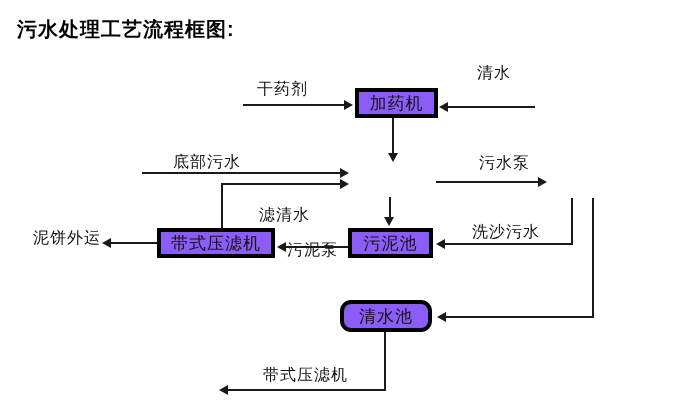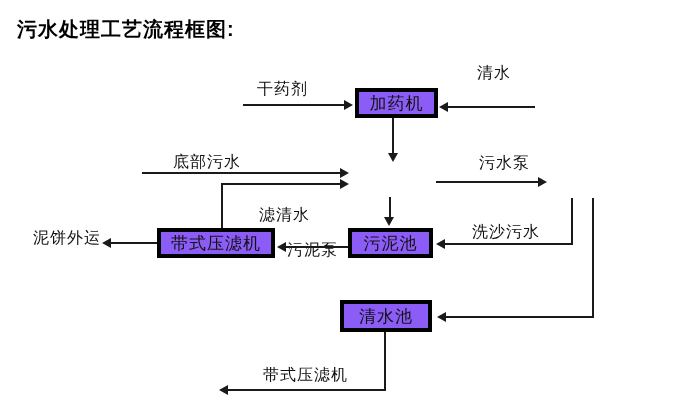--- a/index.html
+++ b/index.html
@@ -52,21 +52,21 @@
 </head>
 <body>
 
 <div class="canvas">
 
   <div class="title">污水处理工艺流程框图:</div>
 
   <div class="node" style="left:355px; top:88px;  width:83px;  height:30px;">加药机</div>
   <div class="node" style="left:348px; top:228px; width:85px;  height:30px;">污泥池</div>
   <div class="node" style="left:157px; top:228px; width:118px; height:30px;">带式压滤机</div>
-  <div class="node" style="left:340px; top:300px; width:92px;  height:32px;">清水池</div>
+  <div class="node" style="left:340px; top:300px; width:92px;  height:32px;border-radius:11px;">清水池</div>
 
   <div class="flabel" style="left:257px; top:79px;">干药剂</div>
   <div class="flabel" style="left:477px; top:63px;">清水</div>
   <div class="flabel" style="left:173px; top:152px;">底部污水</div>
   <div class="flabel" style="left:259px; top:189px;margin-top:16px;">滤清水</div>
   <div class="flabel" style="left:453px; top:153px;margin-left:26px;">污水泵</div>
   <div class="flabel" style="left:472px; top:222px;">洗沙污水</div>
   <div class="flabel" style="left:287px; top:240px;">污泥泵</div>
   <div class="flabel" style="left:33px;  top:228px;">泥饼外运</div>
   <div class="flabel" style="left:263px; top:365px;">带式压滤机</div>

